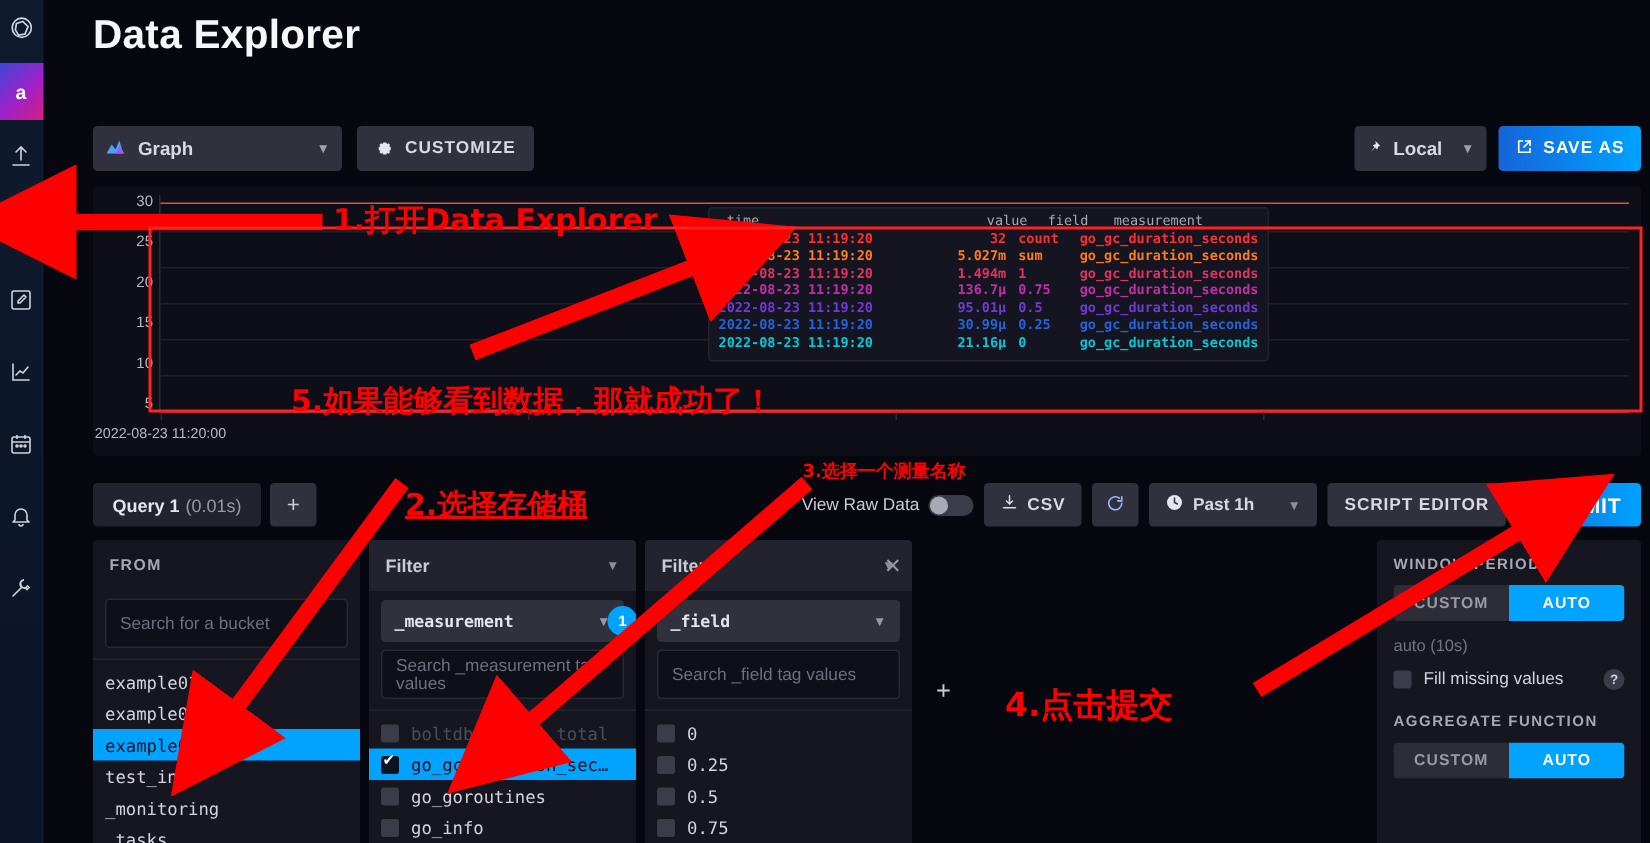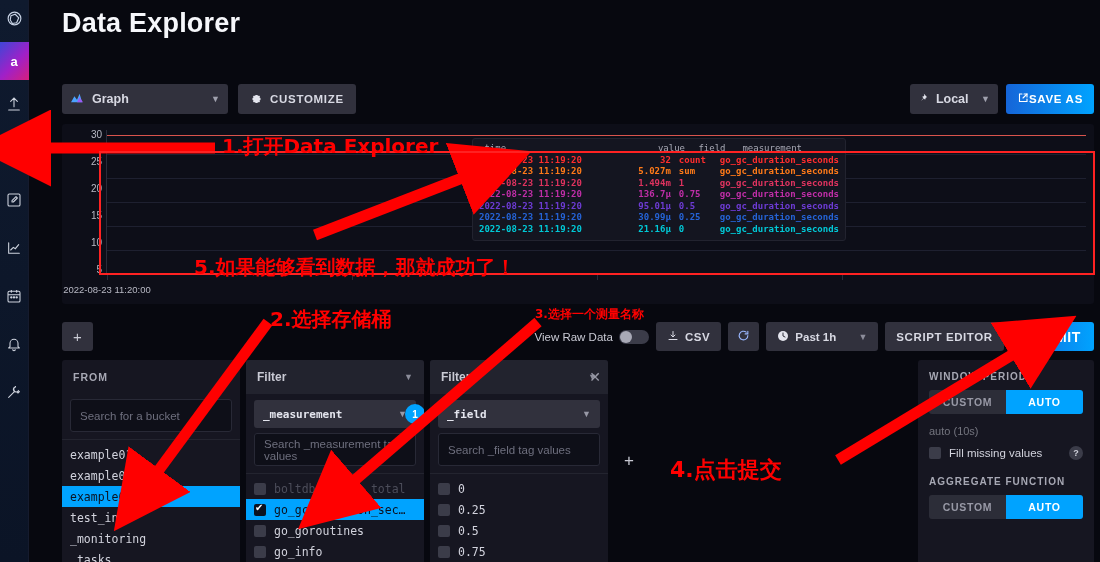--- a/index.html
+++ b/index.html
@@ -44,21 +44,21 @@
     display: flex; align-items: center; padding: 0 8px; gap: 8px;
     color: #d8d9e3; font-size: 12.5px; font-weight: 600;
   }
   .dropdown-btn .caret { margin-left: auto; color:#a0a1ae; font-size: 9px; }
   .btn-graph { width: 166px; }
   .btn-customize { gap: 8px; padding: 0 12px; letter-spacing: .7px; font-size: 11.5px; }
 
   .toolbar-right { position: absolute; right: 6px; top: 84px; display: flex; gap: 8px; }
   .btn-local { width: 88px; height: 30px; }
   .btn-saveas {
-    height: 30px; border-radius: 3px; padding: 0 11px; display: flex; align-items: center; 
+    height: 30px; border-radius: 3px; padding: 0 11px; display: flex; align-items: center; gap: 7px;
     background: linear-gradient(90deg,#1565d8 0%, #00a3ff 100%);
     color: #fff; font-size: 11.5px; font-weight: 700; letter-spacing: .7px;
   }
 
   
   .graph-panel {
     position: absolute; left: 62px; top: 124px; width: 1032px; height: 180px;
     background: #0d0e18; border-radius: 3px;
   }
   .y-axis {
@@ -196,21 +196,21 @@
     margin-left: auto; width: 14px; height: 14px; border-radius: 50%; background: #3b3c49;
     color: #cfd0da; font-size: 9px; display: flex; align-items: center; justify-content: center; font-weight: 700;
   }
 
   
   .anno {
     position: absolute; color: #ff0000; font-weight: 700;
     font-family: "DejaVu Sans", sans-serif; white-space: nowrap;
   }
   .a1 { left: 222px; top: 133px; font-size: 20px; }
-  .a2 { left: 270px; top: 306px; font-size: 20px; }
+  .a2 { left: 270px; top: 323px; font-size: 20px; text-decoration: underline; }
   .a3 { left: 535px; top: 306px; font-size: 12px; }
   .a4 { left: 670px; top: 455px; font-size: 22px; }
   .a5 { left: 194px; top: 254px; font-size: 20px; }
 
   svg.arrows { position: absolute; left: 0; top: 0; width: 1100px; height: 562px; pointer-events: none; }
 </style>
 </head>
 <body>
 
 <div id="root">
@@ -386,20 +386,24 @@
       <div class="tt-row tt-body" style="color:#00c9d7">
         <span class="c-time">2022-08-23 11:19:20</span>
         <span class="c-value">21.16µ</span>
         <span class="c-field">0</span>
         <span class="c-meas">go_gc_duration_seconds</span>
       </div>
     </div>
   </div>
 
   <div class="query-tabs">
+    <div class="query-tab">
+      <span>Query 1</span>
+      <span class="dim">(0.01s)</span>
+    </div>
     <div class="query-add">
       <span>+</span>
     </div>
   </div>
 
   <div class="query-toolbar">
     <div class="raw-toggle">
       <span>View Raw Data</span>
       <span class="switch">
           <span class="knob"></span>

